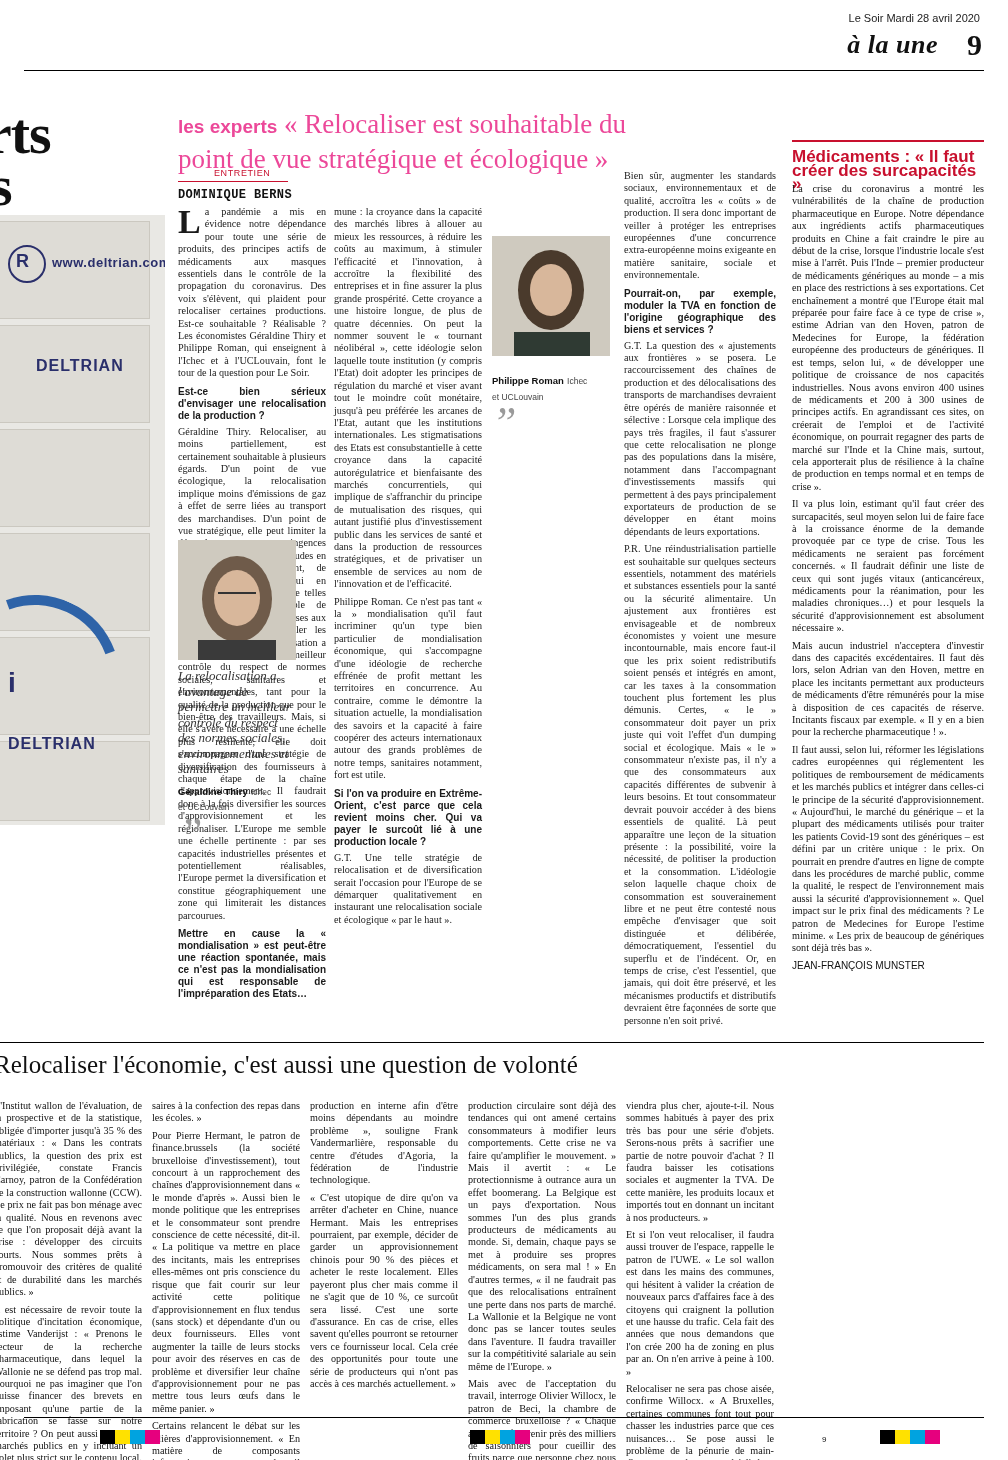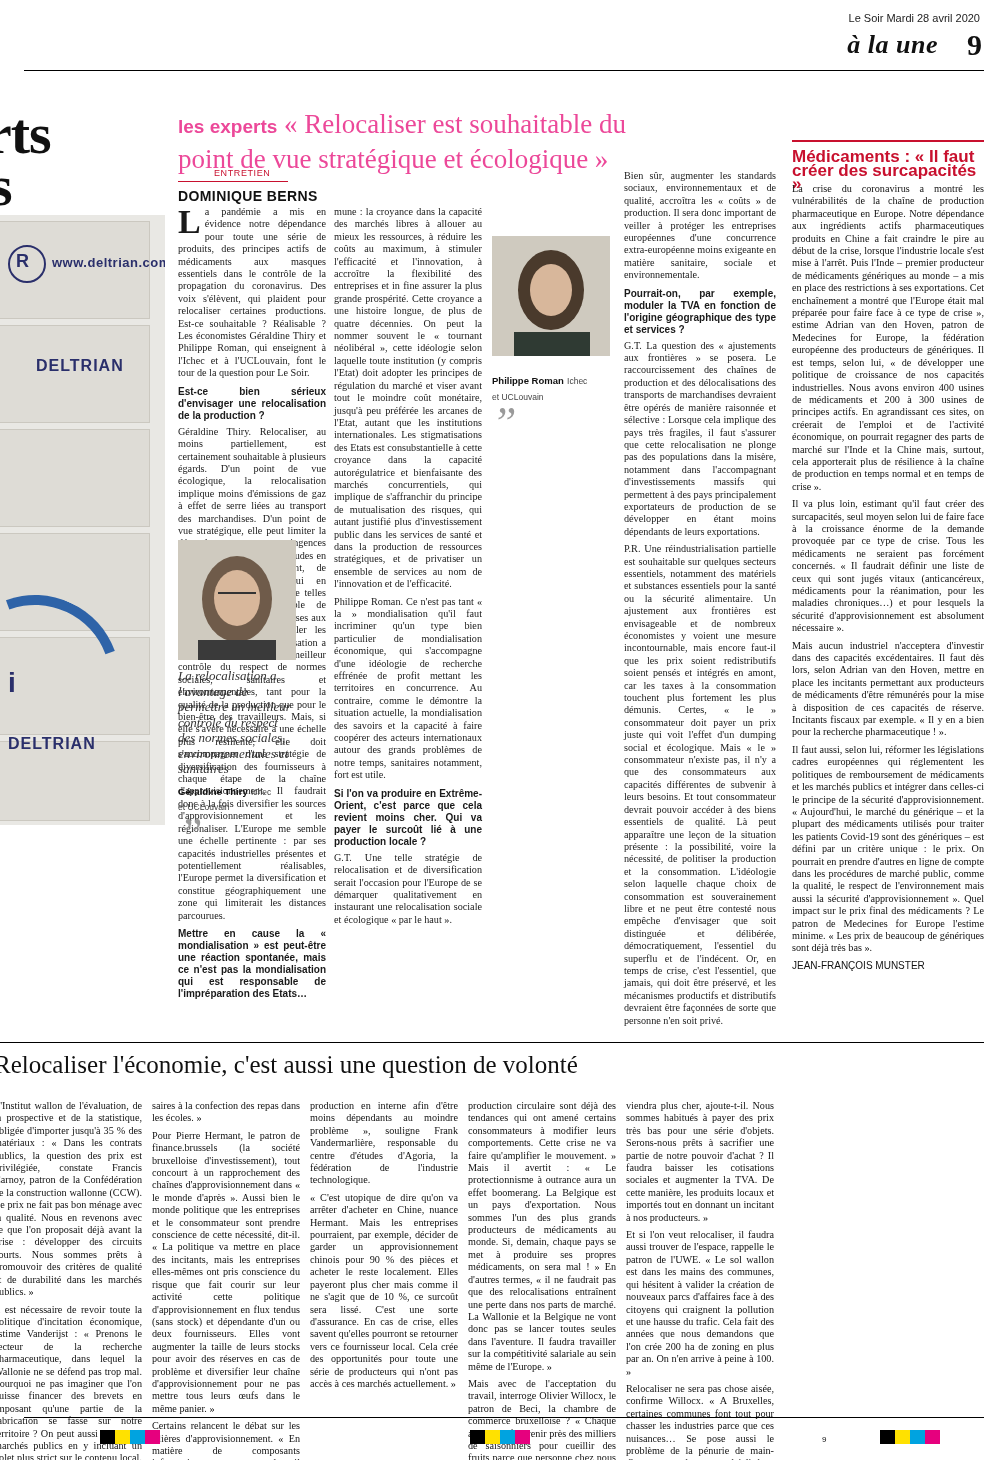--- a/index.html
+++ b/index.html
@@ -24,21 +24,21 @@
   .bleed-word1{position:absolute;left:-14px;top:100px;font-size:58px;font-weight:bold;color:#111;letter-spacing:-1px;}
   .bleed-word2{position:absolute;left:-10px;top:152px;font-size:58px;font-weight:bold;color:#111;letter-spacing:-1px;}
   .left-photo{position:absolute;left:-10px;top:215px;width:175px;height:610px;background:#e9e8e4;overflow:hidden;}
   .lp-box{position:absolute;background:#dedcd6;border:1px solid #cbc8c0;}
   .lp-logo{position:absolute;font-family:"Liberation Sans",sans-serif;font-weight:bold;color:#2a2f6b;}
   .lp-swoosh{position:absolute;border-radius:50%;border:10px solid #2e63a8;}
   .headline{position:absolute;left:178px;top:108px;width:620px;font-size:27px;line-height:32px;color:#ec4899;}
   .headline .h-rest{display:block;}
   .entretien{position:absolute;left:178px;top:168px;font-family:"Liberation Sans",sans-serif;font-size:9px;color:#c8102e;letter-spacing:.6px;padding-left:36px;}
   .entretien-rule{position:absolute;left:178px;top:181px;width:110px;height:1px;background:#c8102e;}
-  .byline{position:absolute;left:178px;top:188px;font-family:Liberation Sans, sans-serif;font-weight:bold;font-size:14px;color:#111;letter-spacing:.4px;}
+  .byline{position:absolute;left:178px;top:188px;font-family:Liberation Mono, monospace;font-weight:bold;font-size:12px;color:#111;letter-spacing:.4px;}
 
   .col{position:absolute;font-size:10.2px;line-height:12.4px;text-align:justify;color:#1a1a1a;}
   .col p{margin:0 0 5px 0;}
   .col p.sub{font-family:"Liberation Sans",sans-serif;font-weight:bold;font-size:10px;line-height:12px;margin:6px 0 4px 0;}
   .dropcap::first-letter{float:left;font-size:34px;line-height:28px;padding:2px 4px 0 0;font-weight:bold;}
 
   
   .photo-thiry{position:absolute;left:178px;top:540px;width:118px;height:120px;background:#cfcabf;overflow:hidden;}
   .photo-roman{position:absolute;left:492px;top:236px;width:118px;height:120px;background:#cfcabf;overflow:hidden;}
   .face{position:absolute;border-radius:50%;}
@@ -146,21 +146,21 @@
       <span class="cred">Philippe Roman</span>
       <span class="cred2">Ichec</span>
     </div>
     <div class="cred2">et UCLouvain</div>
     <div class="quote-mark" style="margin-top:8px;">”</div>
   </div>
 
   <div class="col" style="left:492px;top:170px;width:116px;height:60px;overflow:hidden;"></div>
   <div class="col" style="left:624px;top:170px;width:152px;">
     <p>Bien sûr, augmenter les standards sociaux, environnementaux et de qualité, accroîtra les « coûts » de production. Il sera donc important de veiller à protéger les entreprises européennes d'une concurrence extra-européenne moins exigeante en matière sanitaire, sociale et environnementale.</p>
-    <p class="sub">Pourrait-on, par exemple, moduler la TVA en fonction de l'origine géographique des type et services ?</p>
+    <p class="sub">Pourrait-on, par exemple, moduler la TVA en fonction de l'origine géographique des biens et services ?</p>
     <p>G.T. La question des « ajustements aux frontières » se posera. Le raccourcissement des chaînes de production et des délocalisations des transports de marchandises devraient être opérés de manière raisonnée et sélective : Lorsque cela implique des pays très fragiles, il faut s'assurer que cette relocalisation ne plonge pas des populations dans la misère, notamment dans l'accompagnant d'investissements massifs qui permettent à des pays principalement exportateurs de production de se développer en étant moins dépendants de leurs exportations.</p>
     <p>P.R. Une réindustrialisation partielle est souhaitable sur quelques secteurs essentiels, notamment des matériels et substances essentiels pour la santé ou la sécurité alimentaire. Un ajustement aux frontières est envisageable et de nombreux économistes y voient une mesure incontournable, mais encore faut-il que les prix soient redistributifs soient pensés et intégrés en amont, car les taxes à la consommation touchent plus fortement les plus démunis. Certes, « le » consommateur doit payer un prix juste qui voit l'effet d'un dumping social et écologique. Mais « le » consommateur n'existe pas, il n'y a que des consommateurs aux capacités différentes de subvenir à leurs besoins. Et tout consommateur devrait pouvoir accéder à des biens essentiels de qualité. Là peut apparaître une leçon de la situation présente : la possibilité, voire la nécessité, de politiser la production et la consommation. L'idéologie selon laquelle chaque choix de consommation est souverainement libre et ne peut être contesté nous empêche d'envisager que soit distinguée et délibérée, démocratiquement, l'essentiel du superflu et de l'indécent. Or, en temps de crise, c'est l'essentiel, que jamais, qui doit être préservé, et les mécanismes productifs et distributifs devraient être façonnées de sorte que personne n'en soit privé.</p>
   </div>
 
   <div class="rail-rule"></div>
   <div class="rail-title">Médicaments : « Il faut créer des surcapacités »</div>
   <div class="rail-body">
     <p>La crise du coronavirus a montré les vulnérabilités de la chaîne de production pharmaceutique en Europe. Notre dépendance aux ingrédients actifs pharmaceutiques produits en Chine a fait craindre le pire au début de la crise, lorsque l'industrie locale s'est mise à l'arrêt. Puis l'Inde – premier producteur de médicaments génériques au monde – a mis en place des restrictions à ses exportations. Cet enchaînement a montré que l'Europe était mal préparée pour faire face à ce type de crise », estime Adrian van den Hoven, patron de Medecines for Europe, la fédération européenne des producteurs de génériques. Il est temps, selon lui, « de développer une politique de croissance de nos capacités industrielles. Nous avons environ 400 usines de médicaments et 200 à 300 usines de principes actifs. En agrandissant ces sites, on créerait de l'emploi et de l'activité économique, on pourrait regagner des parts de marché sur l'Inde et la Chine mais, surtout, cela apporterait plus de résilience à la chaîne de production en temps normal et en temps de crise ».</p>
     <p>Il va plus loin, estimant qu'il faut créer des surcapacités, seul moyen selon lui de faire face à la croissance énorme de la demande provoquée par ce type de crise. Tous les médicaments ne seraient pas forcément concernés. « Il faudrait définir une liste de ceux qui sont jugés vitaux (anticancéreux, médicaments pour la réanimation, pour les maladies chroniques…) et pour lesquels la sécurité d'approvisionnement est absolument nécessaire ».</p>
     <p>Mais aucun industriel n'acceptera d'investir dans des capacités excédentaires. Il faut dès lors, selon Adrian van den Hoven, mettre en place les incitants permettant aux producteurs de médicaments d'être rémunérés pour la mise à disposition de ces capacités de réserve. Incitants fiscaux par exemple. « Il y en a bien pour la recherche pharmaceutique ! ».</p>

